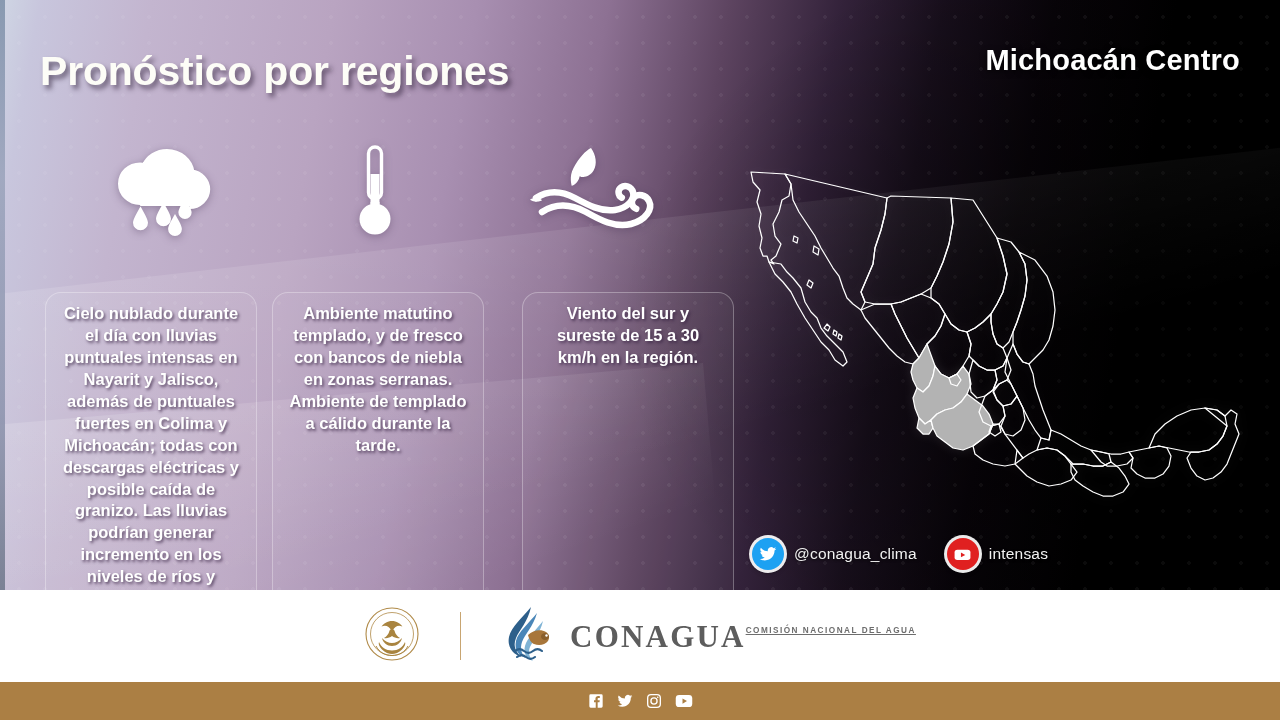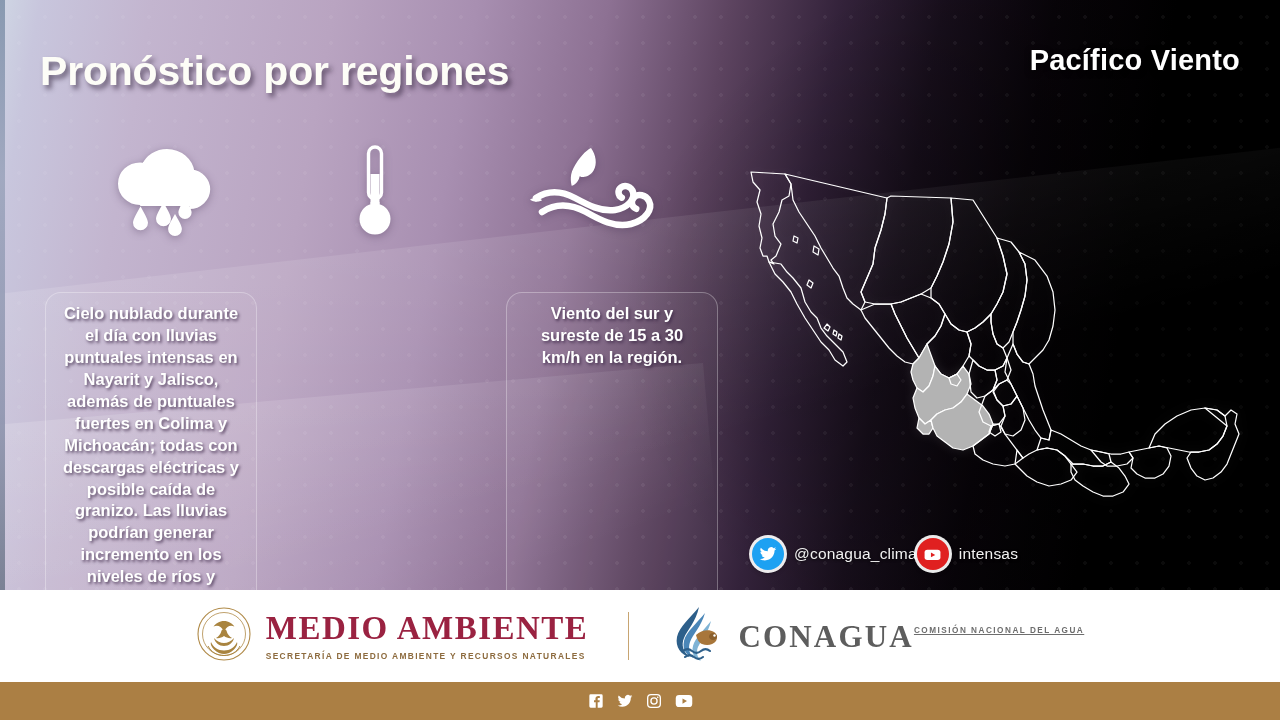--- a/index.html
+++ b/index.html
@@ -100,33 +100,33 @@
   .card-text{
     text-align:center;
     color:#ffffff;
     font-weight:bold;
     font-size:16.5px;
     line-height:1.33;
     text-shadow:1.5px 2px 3px rgba(55,35,65,.75);
   }
   #card-0{ left:45px;  width:212px; }
   #card-1{ left:272px; width:212px; }
-  #card-2{ left:506px; width:212px; }
+  #card-2{ left:522px; width:212px; }
 
   
   .map{
     position:absolute; left:735px; top:152px; width:530px; height:365px;
   }
   .map svg{ display:block; width:100%; height:100%;
     filter:drop-shadow(0 0 6px rgba(255,255,255,.10)); }
 
   
   .handles{
     position:absolute; left:752px; top:538px;
-    display:flex; align-items:center; 
+    display:flex; align-items:center; gap:30px;
   }
   .handle{ display:flex; align-items:center; gap:10px; }
   .handle-badge{
     width:32px; height:32px; border-radius:50%;
     display:flex; align-items:center; justify-content:center;
     box-shadow:0 0 0 3px rgba(255,255,255,.92), 0 2px 5px rgba(0,0,0,.6);
   }
   .handle-label{
     font-size:15.5px; color:#f2f2f2; font-weight:400;
     letter-spacing:.2px;
@@ -178,21 +178,21 @@
   <div class="bg-base"></div>
   <div class="bg-dots"></div>
   <div class="bg-sheen"></div>
   <div class="bg-sheen2"></div>
   <div class="bg-vign"></div>
   <div class="edge-left"></div>
 
   <div class="title">Pronóstico por regiones</div>
 
   <div class="region">
-    <div class="region-name">Pacífico Viento</div>
+    <div class="region-name">Michoacán Centro</div>
   </div>
 
   <div class="icon-wrap" style="left:106px; top:142px;">
     <svg width="112" height="100" viewBox="0 0 112 100">
       <path fill="#ffffff" d="M34 60c-10.5 0-19-8.2-19-18.3C15 31.6 23.5 23.4 34 23.4c1.6 0 3.2.2 4.7.6C42.4 15.6 51 10 61 10c12.6 0 23 8.9 24.6 20.4 8.8 1 15.6 8.2 15.6 16.9C101.2 56.2 93.3 64 83.5 64H37c-1 0-2-.1-3-.3V60z"></path>
       <path fill="none" stroke="#ffffff" stroke-width="0" d="M0 0"></path>
       <path fill="#ffffff" d="M34.5 64.5c2.6 4.6 7.5 12.6 7.5 16.2a7.5 7.5 0 1 1-15 0c0-3.6 4.9-11.6 7.5-16.2z"></path>
       <path fill="#ffffff" d="M57.5 60.5c2.6 4.6 7.5 12.6 7.5 16.2a7.5 7.5 0 1 1-15 0c0-3.6 4.9-11.6 7.5-16.2z"></path>
       <path fill="#ffffff" d="M79 56c2.3 4.1 6.6 11.2 6.6 14.4a6.6 6.6 0 1 1-13.2 0C72.4 67.2 76.7 60.1 79 56z"></path>
       <path fill="#ffffff" d="M69 72c2.4 4.2 6.9 11.6 6.9 15a6.9 6.9 0 1 1-13.8 0c0-3.4 4.5-10.8 6.9-15z"></path>
@@ -213,20 +213,23 @@
     <svg width="166" height="94" viewBox="0 0 166 94">
       <path fill="#ffffff" d="M63 2c5 7 6.5 16 2.6 22.6-3.3 5.6-9.6 7.8-13.9 5.6-1.5 8-8 9.6-8 9.6s-2.9-9.3 1.8-17.7C51 11.6 58 4.3 63 2z"></path>
       <path fill="none" stroke="#ffffff" stroke-width="6.5" stroke-linecap="round" d="M8 52c12-8 26-7 39 0 13 7 26 14 40 12 13-2 20-11 18-18-1.6-5.6-8-7.6-12-4.6-3.6 2.7-3.2 8.4.8 10.3"></path>
       <path fill="none" stroke="#ffffff" stroke-width="6.5" stroke-linecap="round" d="M14 66c14-9 29-8 44 0 14 8 29 16 45 12 15-4 22-15 18-23-3.2-6.4-11-7.6-15-3.6-3.8 3.8-2.2 9.8 2.2 11.4"></path>
       <path fill="#ffffff" d="M8 52c-3.6 0-6 1.6-6 1.6s2 2.2 6 2.2 6-1.6 6-1.6S11.6 52 8 52z"></path>
     </svg>
   </div>
 
   <div class="card" id="card-0">
     <div class="card-text">Cielo nublado durante el día con lluvias puntuales intensas en Nayarit y Jalisco, además de puntuales fuertes en Colima y Michoacán; todas con descargas eléctricas y posible caída de granizo. Las lluvias podrían generar incremento en los niveles de ríos y arroyos, deslaves e inundaciones.</div>
+  </div>
+  <div class="card" id="card-1">
+    <div class="card-text">Ambiente matutino templado, y de fresco con bancos de niebla en zonas serranas. Ambiente de templado a cálido durante la tarde.</div>
   </div>
   <div class="card" id="card-2">
     <div class="card-text">Viento del sur y sureste de 15 a 30 km/h en la región.</div>
   </div>
 
   <div class="map">
     <svg viewBox="0 0 530 365" xmlns="http://www.w3.org/2000/svg">
       <g fill="none" stroke="#ffffff" stroke-width="1.25" stroke-linejoin="round" stroke-linecap="round">
 
         <path d="M16 20 L50 22 L56 32 L54 44 L47 48 L44 60 L38 72 L40 84 L46 92 L41 104 L36 108 L39 112 L34 110 L32 104 L28 104 L25 96 L27 86 L24 74 L26 62 L22 50 L25 38 L18 30 Z"></path>
@@ -326,24 +329,20 @@
           <g fill="#a9843f">
             <path d="M28 15c4.5 0 8.5 2.5 10.5 5.5-2.5-1-5-1-7 .5-1.5 1.2-2.5 3-3.5 3-1 0-2-1.8-3.5-3-2-1.5-4.5-1.5-7-.5C19.5 17.5 23.5 15 28 15z"></path>
             <path d="M28 23c1.2 0 2.3.8 2.6 2 .8 3 2.6 5.5 5.4 7-2.8.6-5.6-.2-8-2-2.4 1.8-5.2 2.6-8 2 2.8-1.5 4.6-4 5.4-7 .3-1.2 1.4-2 2.6-2z"></path>
             <path d="M18 32c3 3.2 6.4 5 10 5s7-1.8 10-5c-1 4.5-5 8-10 8s-9-3.5-10-8z"></path>
             <path d="M15 36c2 5 7 8.5 13 8.5S39 41 41 36c1 2-.5 5-3 7.5-3 3-7 4.5-10 4.5s-7-1.5-10-4.5c-2.5-2.5-4-5.5-3-7.5z"></path>
           </g>
           <g fill="none" stroke="#a9843f" stroke-width="1">
             <path d="M12 40c3 6 9 9.5 16 9.5S41 46 44 40"></path>
           </g>
         </svg>
-      </span>
-      <span class="sem-text">
-        <span class="sem-title">MEDIO AMBIENTE</span>
-        <span class="sem-sub">SECRETARÍA DE MEDIO AMBIENTE Y RECURSOS NATURALES</span>
       </span>
     </div>
 
     <div class="divider"></div>
 
     <div class="logo-con">
       <span>
         <svg width="56" height="58" viewBox="0 0 56 58">
           <path d="M30 2C22 12 10 22 8 32c-2 10 4 18 13 20-7-5-9-12-6-19 3-8 12-16 15-31z" fill="#2d5f8a"></path>
           <path d="M36 8C28 18 17 27 15 36c-2 9 3 15 10 17-5-4-6-10-4-16 3-8 11-15 15-29z" fill="#4a86b8"></path>

